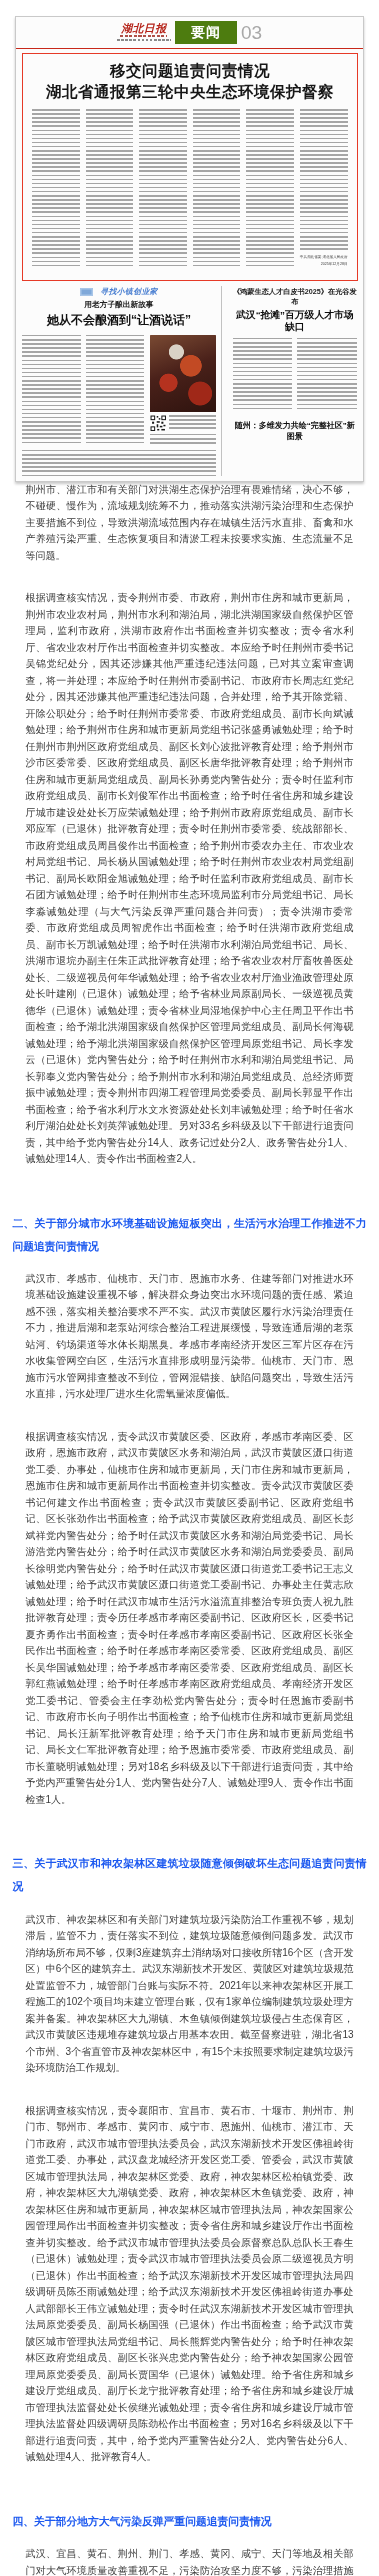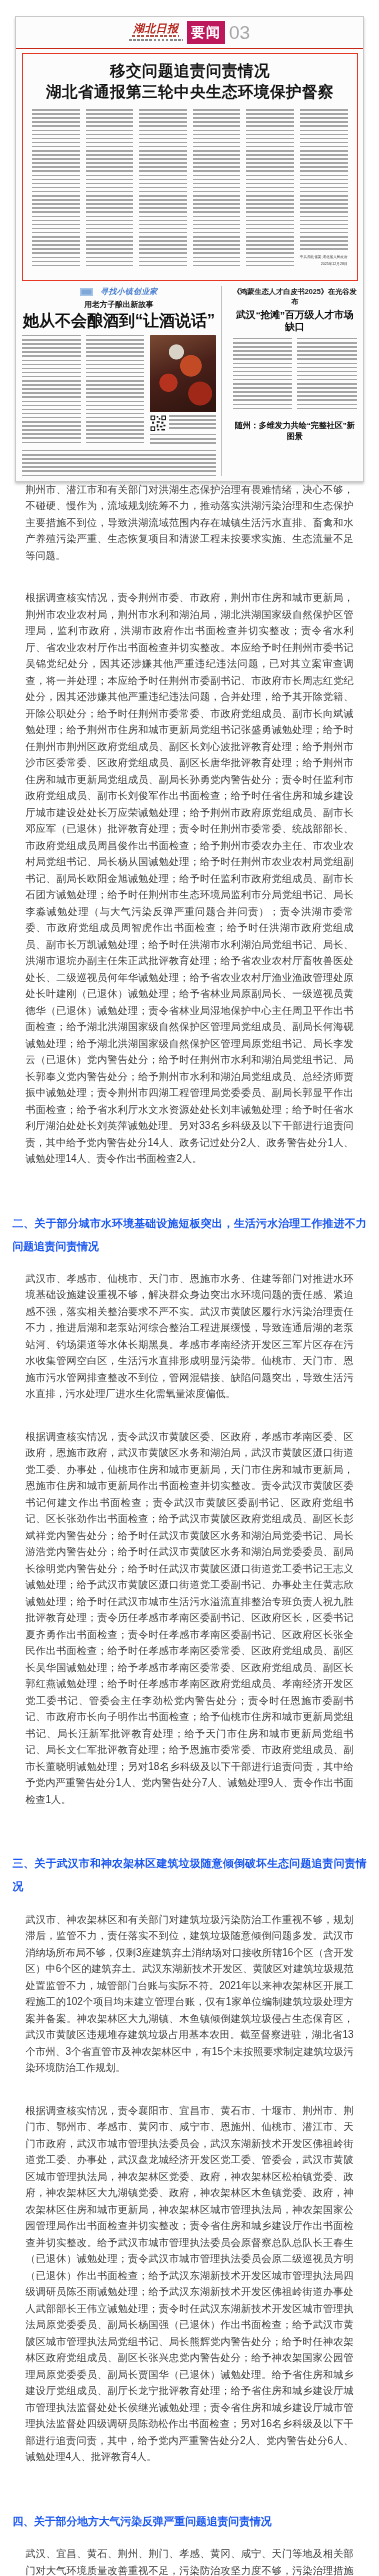--- a/index.html
+++ b/index.html
@@ -27,22 +27,22 @@
   .mast-logo{
     font-family:"DejaVu Serif","Liberation Serif",serif;
     font-weight:bold;font-style:italic;
     color:#b5241a;font-size:10.8px;line-height:11.3px;letter-spacing:0.5px;
   }
   .mast-tiny{width:47px;height:2.1px;margin-top:1.5px;
     background:repeating-linear-gradient(to right,#b05048 0 3.1px,transparent 3.1px 4.6px);}
   .mast-tiny2{width:54px;height:2.1px;margin-top:1.5px;
     background:repeating-linear-gradient(to right,#8a8a8a 0 2.6px,transparent 2.6px 4.1px);}
   .mast-plate{
-    background:#be185d;color:#ffffff;font-weight:bold;
-    font-size:14px;line-height:20.6px;padding:1px 4px;letter-spacing:1px;
+    background:#4d7c0f;color:#ffffff;font-weight:bold;
+    font-size:14px;line-height:20.6px;padding:1px 16px;letter-spacing:1px;
   }
   .mast-pageno{
     color:#a8a8a8;font-size:19px;line-height:23px;font-weight:normal;
   }
   .mast-rule{height:1.5px;background:#c8281a;margin-top:1.5px;}
   .redbox{
     margin:3.6px 5.2px 0 6.2px;
     border:1.5px solid #e63a27;
     box-sizing:border-box;
     height:228px;
@@ -64,21 +64,21 @@
     padding-top:2.1px;white-space:nowrap;
   }
   .bottomrow{display:flex;gap:0;margin:5.2px 6.2px 0;height:190px;}
   .b-left{flex:1.56;padding-right:5.2px;box-sizing:border-box;}
   .b-right{flex:1;border-left:0.5px solid #c2c2c2;padding-left:11px;box-sizing:border-box;}
   .lbl-row{display:flex;justify-content:center;align-items:center;gap:7px;height:12.4px;}
   .lbl-ico{width:13.4px;height:8.2px;background:#7fa8d9;border-radius:1px;
     box-shadow:inset 0 0 0 1.5px #a9c6e8;}
   .lbl-txt{color:#4a7fd1;font-weight:bold;font-style:italic;font-size:7.7px;letter-spacing:0.5px;}
   .l-kicker{text-align:center;font-size:7.7px;font-weight:bold;color:#222;margin-top:1.5px;}
-  .l-headline{text-align:center;font-size:16px;line-height:17px;font-weight:900;color:#111;margin-top:2.6px;}
+  .l-headline{text-align:center;font-size:12px;line-height:17px;font-weight:900;color:#111;margin-top:2.6px;}
   .l-content{display:flex;gap:5.2px;margin-top:5.2px;height:111px;}
   .l-content .tcol{flex:1;}
   .media-col{width:66px;display:flex;flex-direction:column;}
   .photo{
     height:77px;border-radius:0.5px;
     background:
       radial-gradient(circle at 28% 62%, #b5321f 0 13%, rgba(0,0,0,0) 14%),
       radial-gradient(circle at 62% 40%, #c24a24 0 17%, rgba(0,0,0,0) 18%),
       radial-gradient(circle at 76% 76%, #a02818 0 15%, rgba(0,0,0,0) 16%),
       radial-gradient(circle at 40% 22%, #d9d2c6 0 10%, rgba(0,0,0,0) 11%),

